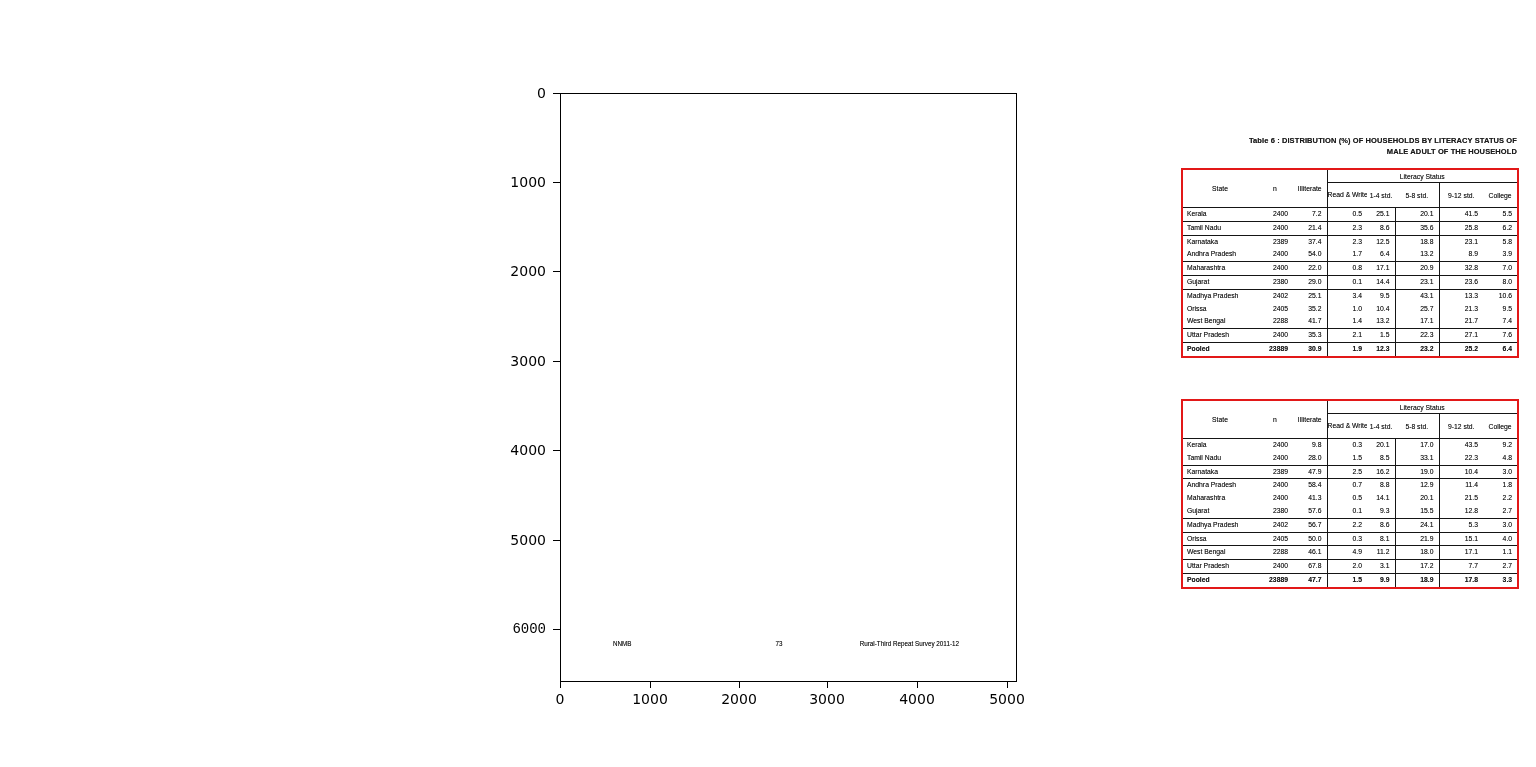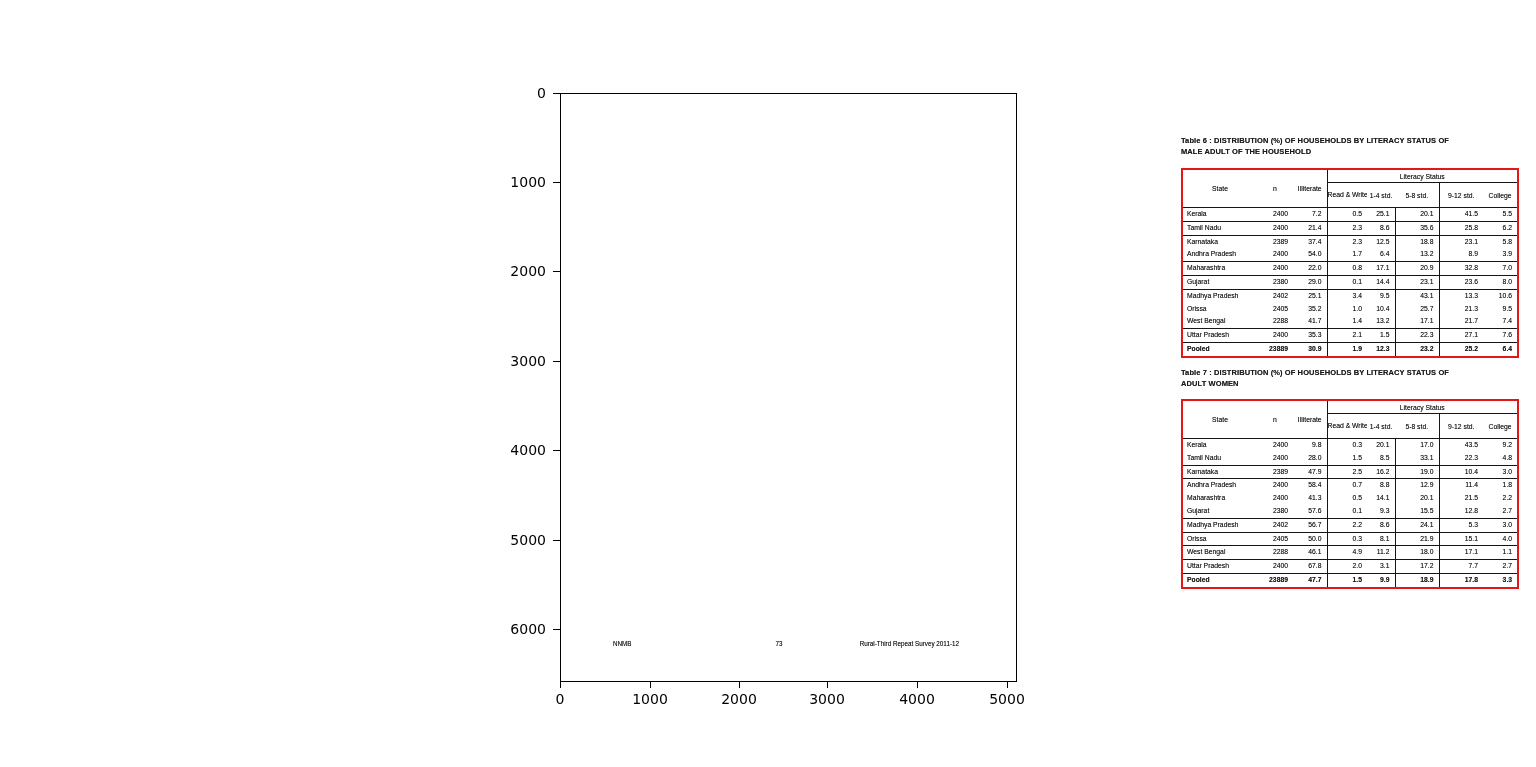--- a/index.html
+++ b/index.html
@@ -16,21 +16,21 @@
     position:absolute; font-family:"DejaVu Sans", sans-serif; font-size:14px;
     color:#000; line-height:18px;
   }
   .ytick-label { width:52px; text-align:right; }
   .xtick-label { width:60px; text-align:center; }
   .tick-mark { position:absolute; background:#000; }
 
   
   .page-text { color:#1c1c1c; text-shadow:0 0 0.6px rgba(20,20,20,.6); }
   .tbl-title {
-    position:absolute; left:620px; width:336px; text-align:left;
+    position:absolute; left:620px; width:336px; text-align:right;
     font-size:7.5px; font-weight:bold; line-height:10.5px; letter-spacing:.1px;
   }
   table.scan {
     position:absolute; left:620px; width:336px; border-collapse:collapse;
     table-layout:fixed; border:2px solid #e21818; font-size:6.8px;
   }
   table.scan th, table.scan td {
     padding:0; margin:0; white-space:nowrap; overflow:hidden;
     font-weight:normal; vertical-align:middle;
   }
@@ -63,21 +63,21 @@
     <div class="tick-label ytick-label" style="left: 494px; top: 173px;">1000</div>
     <div class="tick-mark" style="left: 553px; top: 271px; width: 7px; height: 1.3px;"></div>
     <div class="tick-label ytick-label" style="left: 494px; top: 262px;">2000</div>
     <div class="tick-mark" style="left: 553px; top: 361px; width: 7px; height: 1.3px;"></div>
     <div class="tick-label ytick-label" style="left: 494px; top: 352px;">3000</div>
     <div class="tick-mark" style="left: 553px; top: 450px; width: 7px; height: 1.3px;"></div>
     <div class="tick-label ytick-label" style="left: 494px; top: 441px;">4000</div>
     <div class="tick-mark" style="left: 553px; top: 540px; width: 7px; height: 1.3px;"></div>
     <div class="tick-label ytick-label" style="left: 494px; top: 531px;">5000</div>
     <div class="tick-mark" style="left: 553px; top: 629px; width: 7px; height: 1.3px;"></div>
-    <div class="tick-label ytick-label" style="left: 494px; top: 620px;">6000</div>
+    <div class="tick-label ytick-label" style="left: 494px; top: 620px; font-family: Liberation Mono, monospace;">6000</div>
   </div>
 <div id="xticks">
     <div class="tick-mark" style="left: 560px; top: 681px; width: 1.3px; height: 7px;"></div>
     <div class="tick-label xtick-label" style="left: 530px; top: 690px;">0</div>
     <div class="tick-mark" style="left: 650px; top: 681px; width: 1.3px; height: 7px;"></div>
     <div class="tick-label xtick-label" style="left: 620px; top: 690px;">1000</div>
     <div class="tick-mark" style="left: 739px; top: 681px; width: 1.3px; height: 7px;"></div>
     <div class="tick-label xtick-label" style="left: 709px; top: 690px;">2000</div>
     <div class="tick-mark" style="left: 827px; top: 681px; width: 1.3px; height: 7px;"></div>
     <div class="tick-label xtick-label" style="left: 797px; top: 690px;">3000</div>
@@ -227,24 +227,20 @@
           <td>30.9</td>
           <td>1.9</td>
           <td>12.3</td>
           <td>23.2</td>
           <td>25.2</td>
           <td>6.4</td>
         </tr>
       </tbody>
   </table>
 
-  <div class="tbl-title page-text" style="top:274px;">
-    <div>Table 7 : DISTRIBUTION (%) OF HOUSEHOLDS BY LITERACY STATUS OF</div>
-    <div>ADULT WOMEN</div>
-  </div>
 
   <table class="scan page-text" style="top:305px;">
     <colgroup>
       <col style="width:75px">
         <col style="width:36px">
         <col style="width:34px">
       <col style="width:40px">
         <col style="width:28px">
         <col style="width:44px">
       <col style="width:44px">

